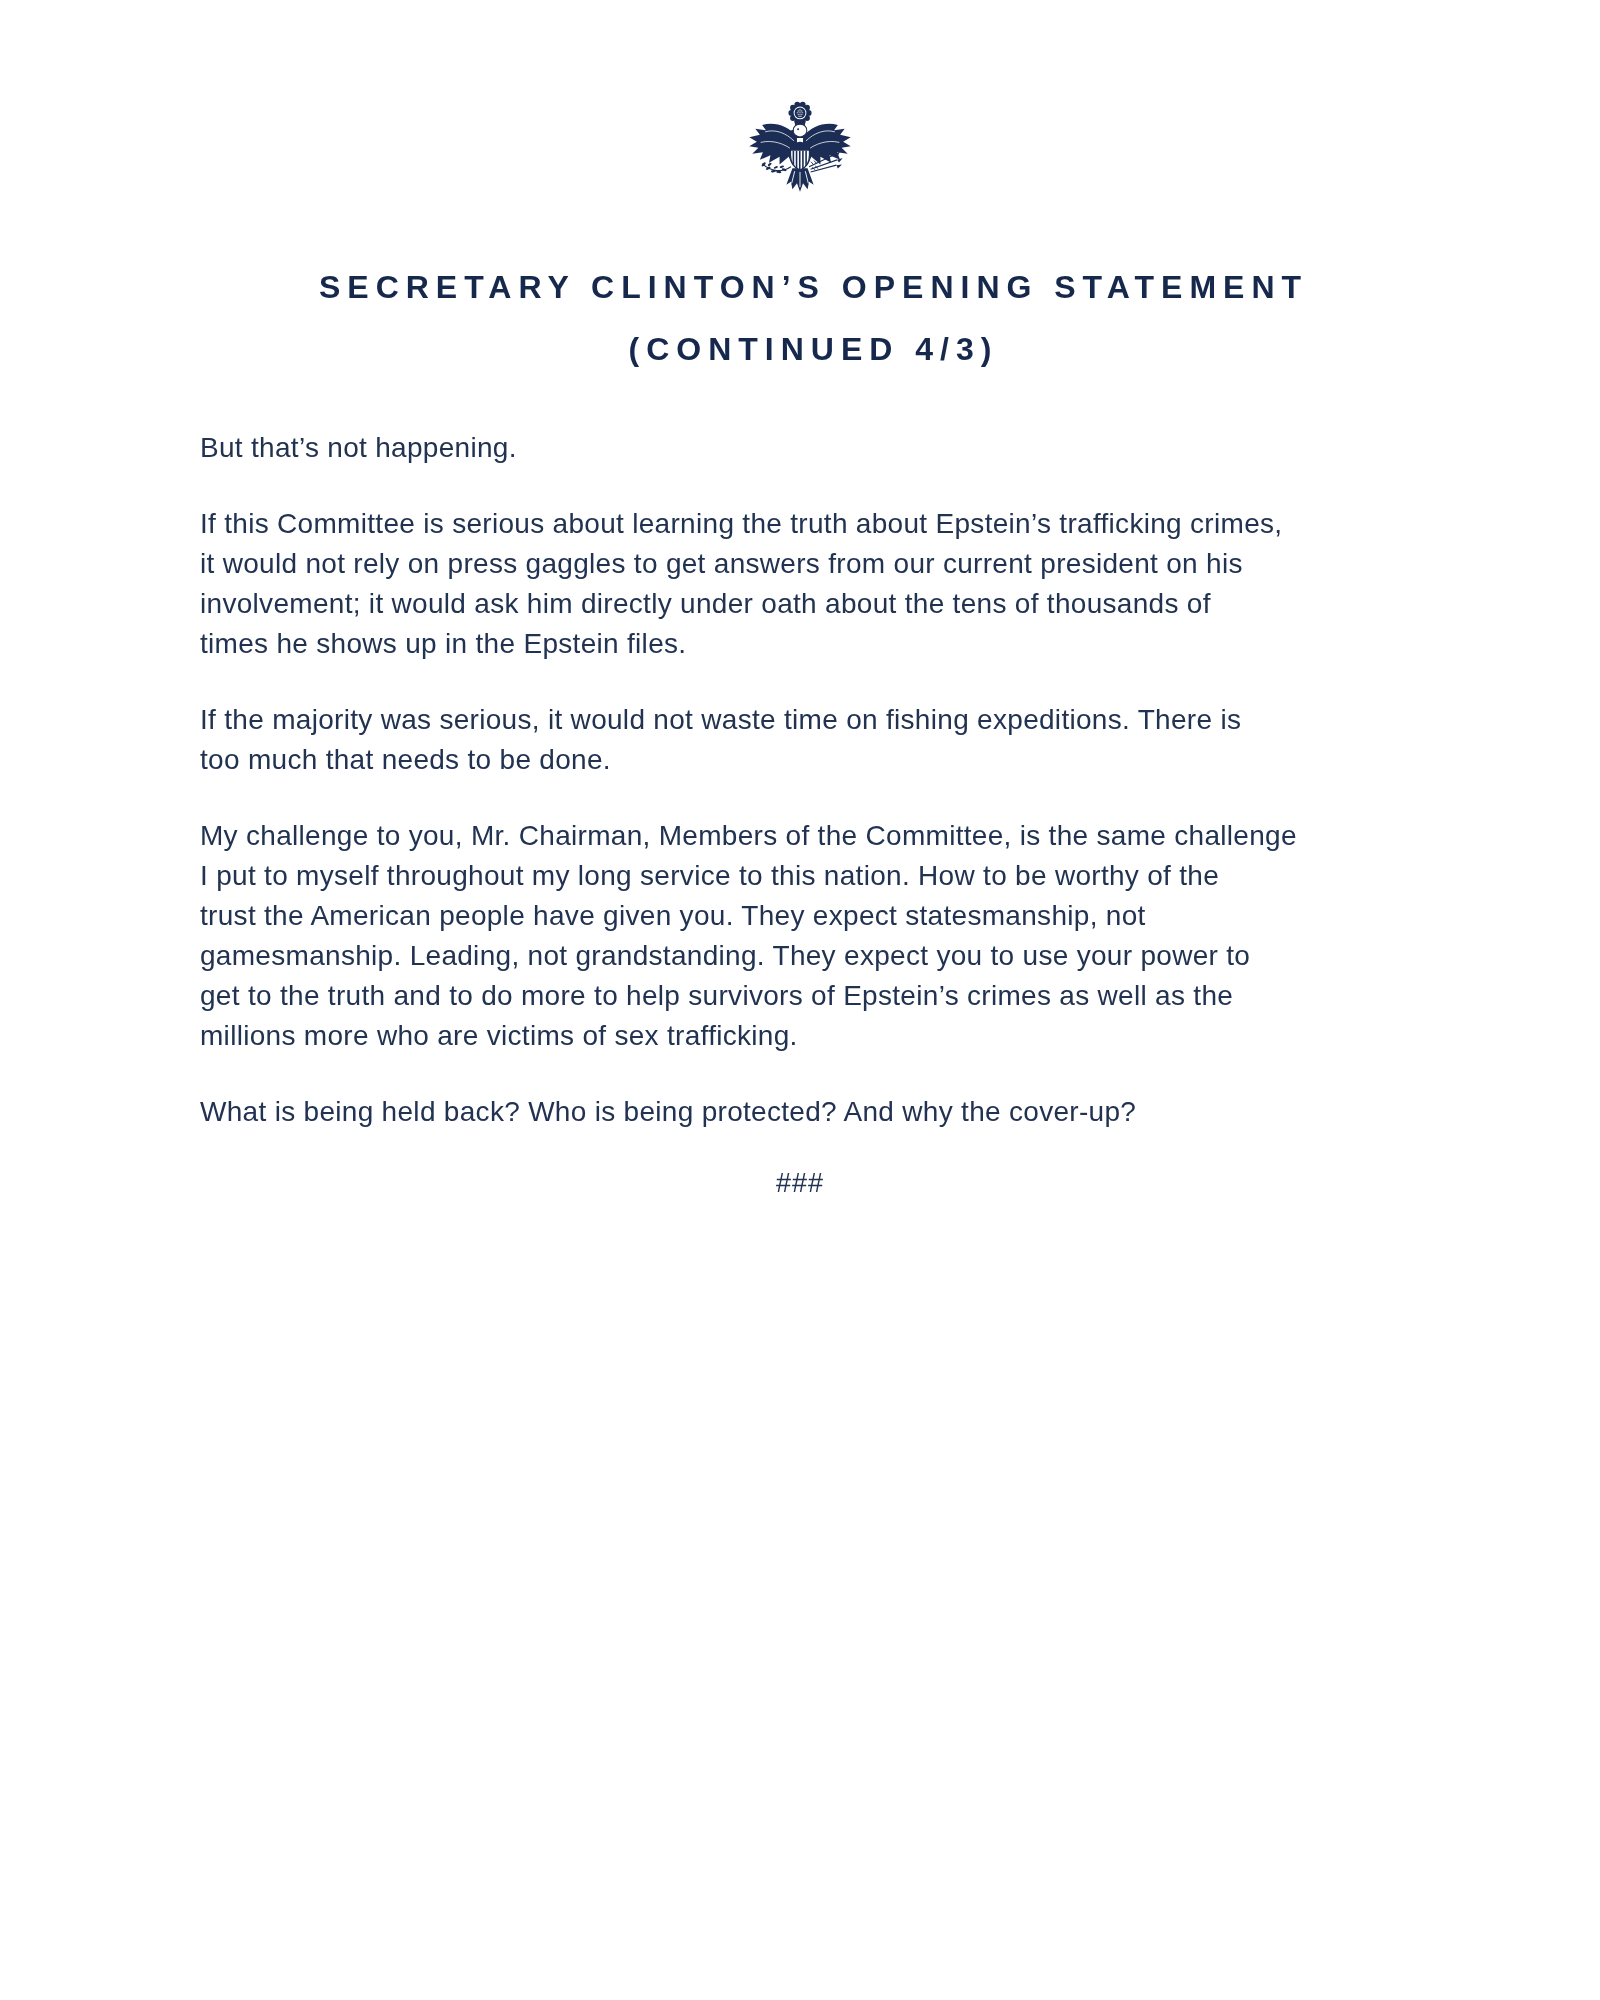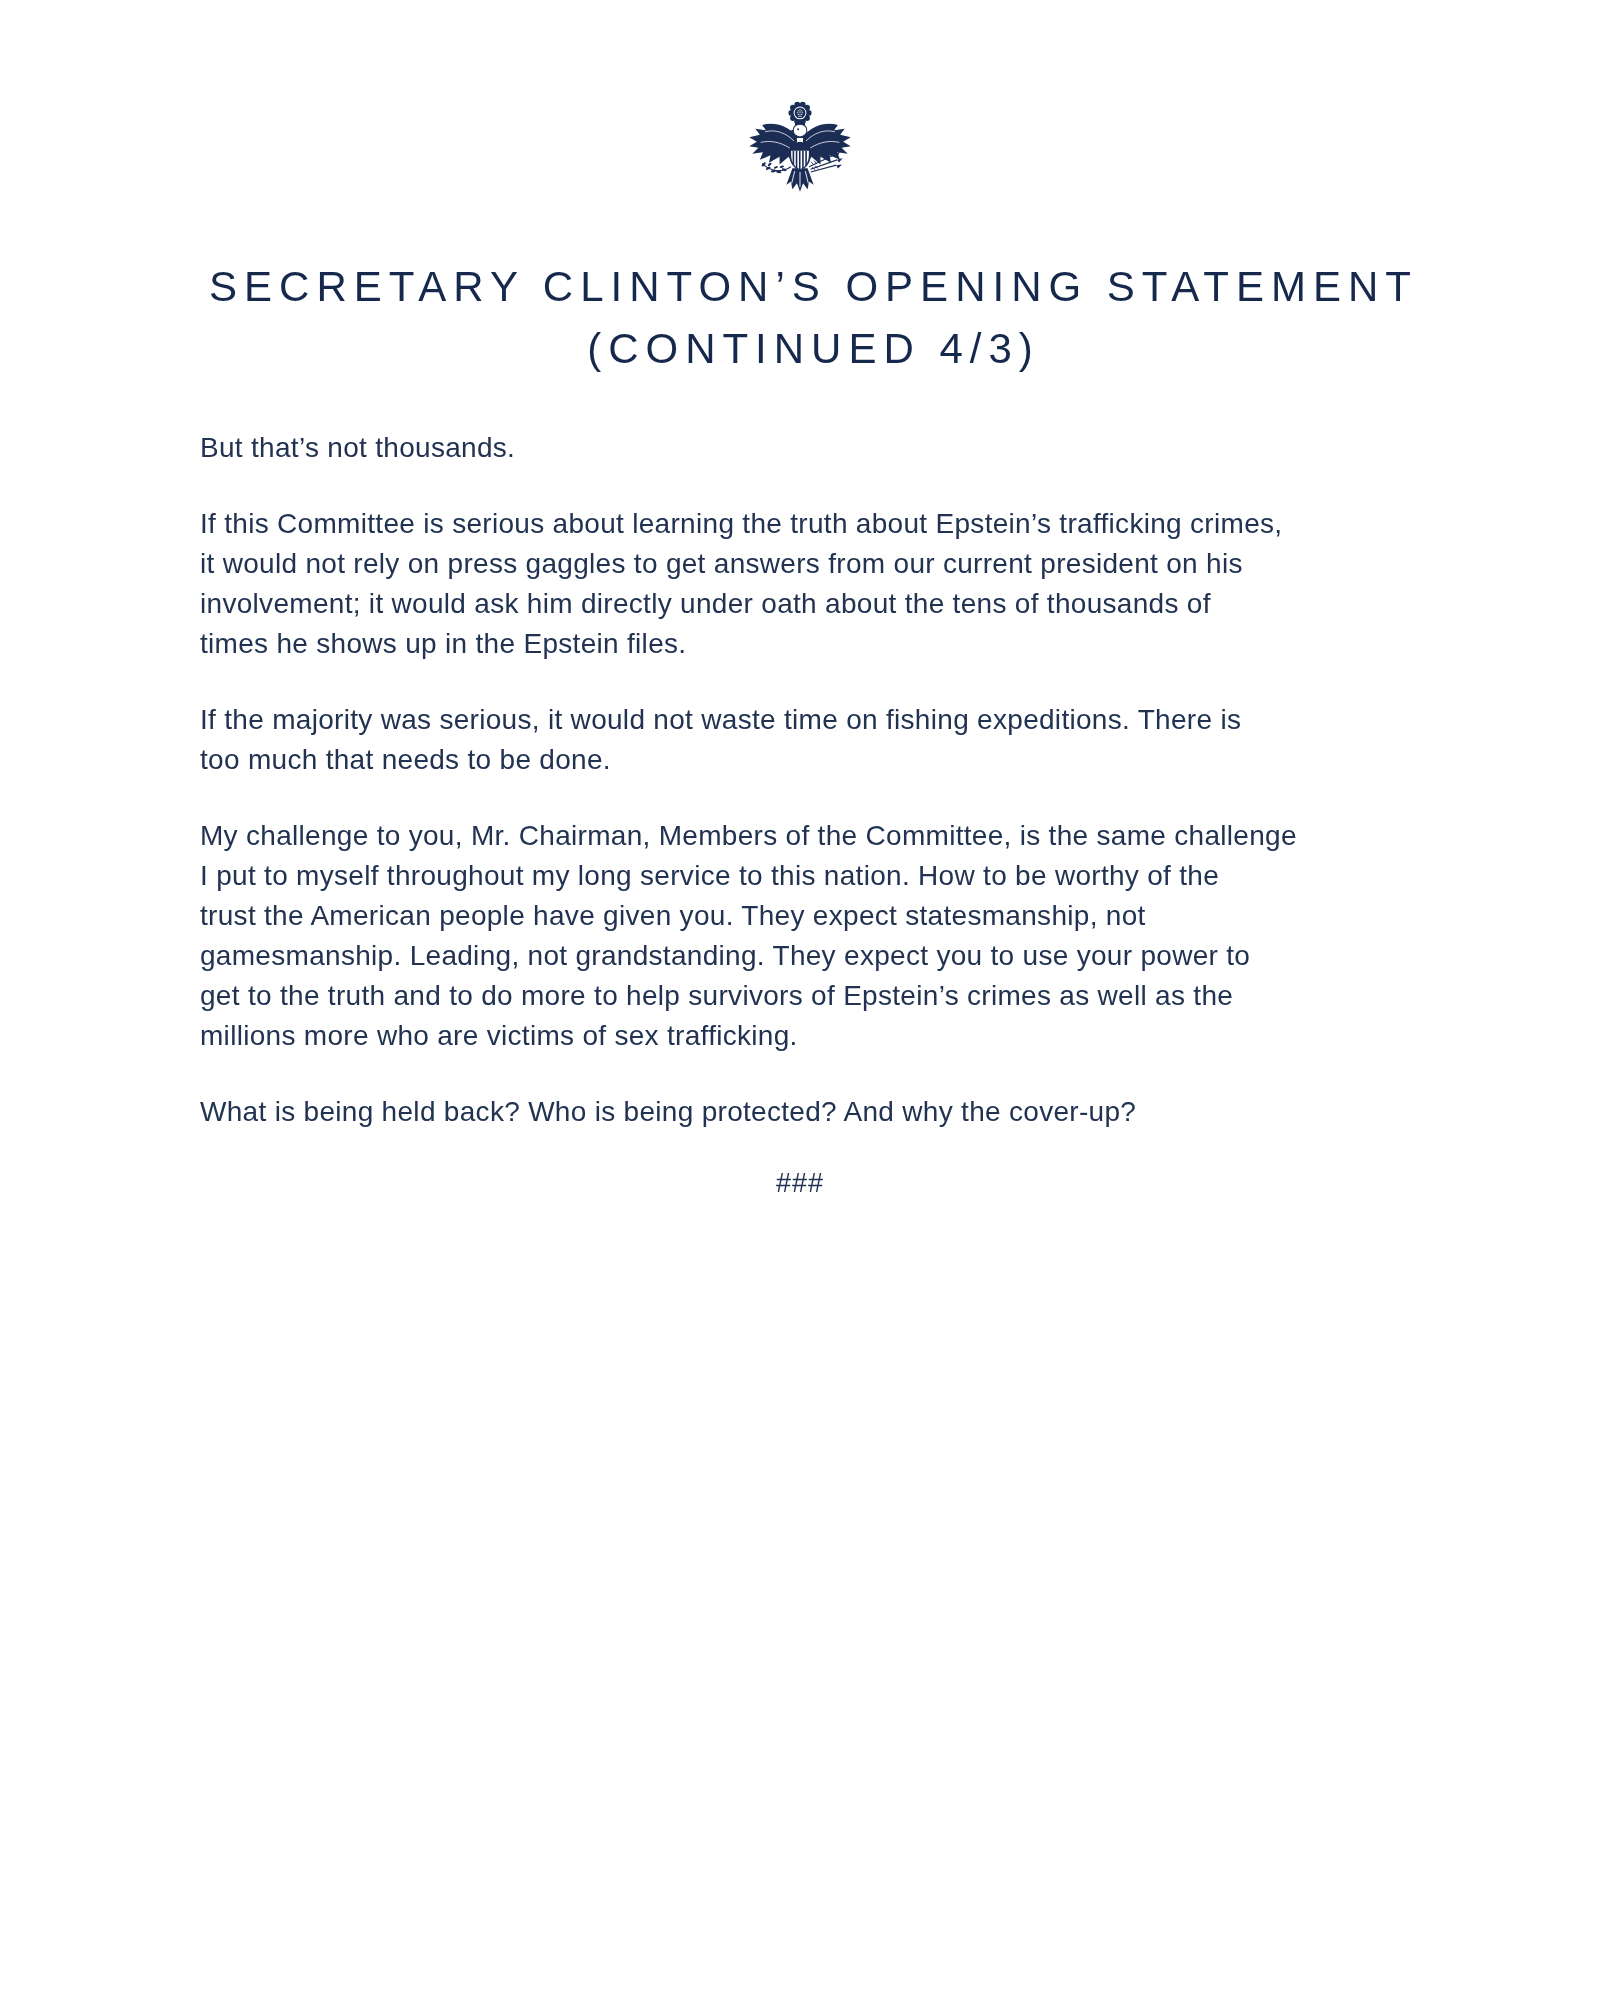--- a/index.html
+++ b/index.html
@@ -22,22 +22,22 @@
   .seal{
     display:block;
     margin:100px auto 0 auto;
     width:106px;height:100px;
     color:var(--seal);
   }
   .doc-title{
     margin-top:56px;
     text-align:center;
     color:var(--title-text);
-    font-weight:normal;
-    font-size:42px;
+    font-weight:bold;
+    font-size:32px;
     line-height:62px;
     letter-spacing:7px;
     padding-left:27px;
   }
   .content{
     margin:48px 0 0 200px;
     width:1320px;
   }
   .content p{
     margin:0 0 36px 0;
@@ -141,21 +141,21 @@
       </g>
     </svg>
 
     <div class="doc-title">
       <div>SECRETARY CLINTON’S OPENING STATEMENT</div>
       <div>(CONTINUED 4/3)</div>
     </div>
   </div>
 
   <div class="content">
-    <p>But that’s not thousands.</p>
+    <p>But that’s not happening.</p>
     <p>If this Committee is serious about learning the truth about Epstein’s trafficking crimes,
 it would not rely on press gaggles to get answers from our current president on his
 involvement; it would ask him directly under oath about the tens of thousands of
 times he shows up in the Epstein files.</p>
     <p>If the majority was serious, it would not waste time on fishing expeditions. There is
 too much that needs to be done.</p>
     <p>My challenge to you, Mr. Chairman, Members of the Committee, is the same challenge
 I put to myself throughout my long service to this nation. How to be worthy of the
 trust the American people have given you. They expect statesmanship, not
 gamesmanship. Leading, not grandstanding. They expect you to use your power to

